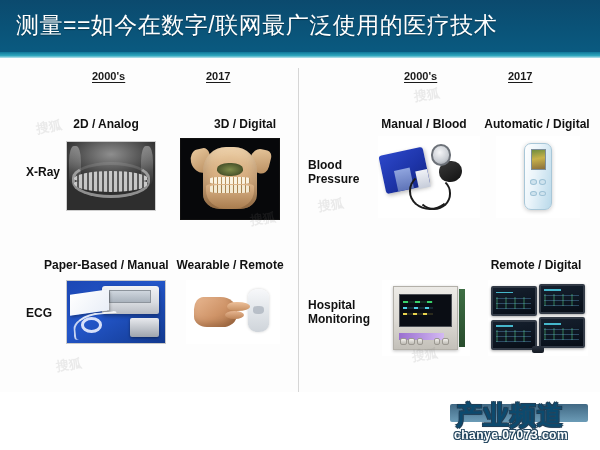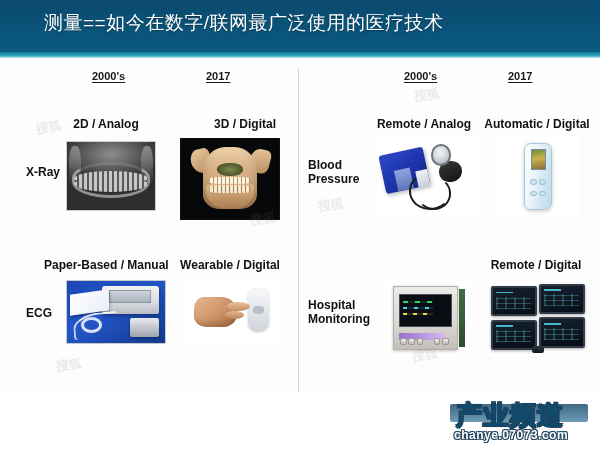--- a/index.html
+++ b/index.html
@@ -20,23 +20,23 @@
     position: absolute; left: 0; top: 0;
     width: 600px; height: 52px;
     background: linear-gradient(180deg, #0b4a6e 0%, #0a5378 55%, #0a5a80 100%);
   }
   #header-accent {
     position: absolute; left: 0; top: 52px;
     width: 600px; height: 6px;
     background: linear-gradient(180deg, #10789a 0%, #2fa6bd 60%, #bfe6ee 100%);
   }
   #header-title {
-    position: absolute; left: 44px; top: 10px;
+    position: absolute; left: 16px; top: 10px;
     color: #ffffff;
-    font-size: 19px;
+    font-size: 23px;
     letter-spacing: 0.5px;
     font-weight: 400;
     white-space: nowrap;
     text-shadow: 0 1px 1px rgba(0,0,0,.35);
   }
 
   
   #body { position: absolute; left: 0; top: 58px; width: 532px; height: 334px; }
   #divider {
     position: absolute; left: 298px; top: 10px;
@@ -378,21 +378,21 @@
         <div class="skull"></div>
         <div class="orbit"></div>
         <div class="teeth-u"></div>
         <div class="mand"></div>
         <div class="teeth-l"></div>
       </div>
 
       <div class="row-label" style="left:26px; top:248px;">ECG</div>
 
       <div class="cell-label" style="left:44px; top:200px; width:124px;">Paper-Based / Manual</div>
-      <div class="cell-label" style="left:176px; top:200px; width:108px;">Wearable / Digital</div>
+      <div class="cell-label" style="left:176px; top:200px; width:108px;">Wearable / Remote</div>
 
       <div class="figure ecgmach" style="left:66px; top:222px; width:100px; height:64px;">
         <div class="unit">
             <div class="unit-screen"></div>
           </div>
         <div class="paper"></div>
         <div class="cables"></div>
         <div class="coil"></div>
         <div class="handheld"></div>
       </div>
@@ -406,21 +406,21 @@
     </div>
 
     <div class="panel" id="panel-right">
 
       <div class="era-head" style="left:104px; top:12px;">2000's</div>
       <div class="era-head" style="left:208px; top:12px;">2017</div>
 
       <div class="row-label" style="left:8px; top:100px;">Blood
 Pressure</div>
 
-      <div class="cell-label" style="left:72px; top:59px; width:104px;">Remote / Analog</div>
+      <div class="cell-label" style="left:72px; top:59px; width:104px;">Manual / Blood</div>
       <div class="cell-label" style="left:180px; top:59px; width:114px;">Automatic / Digital</div>
 
       <div class="figure sphyg" style="left:78px; top:78px; width:102px; height:82px;">
         <div class="cuff"></div>
         <div class="cuff-strip"></div>
         <div class="cuff-tag"></div>
         <div class="tube-a"></div>
         <div class="tube-b"></div>
         <div class="bulb"></div>
         <div class="gauge"></div>

